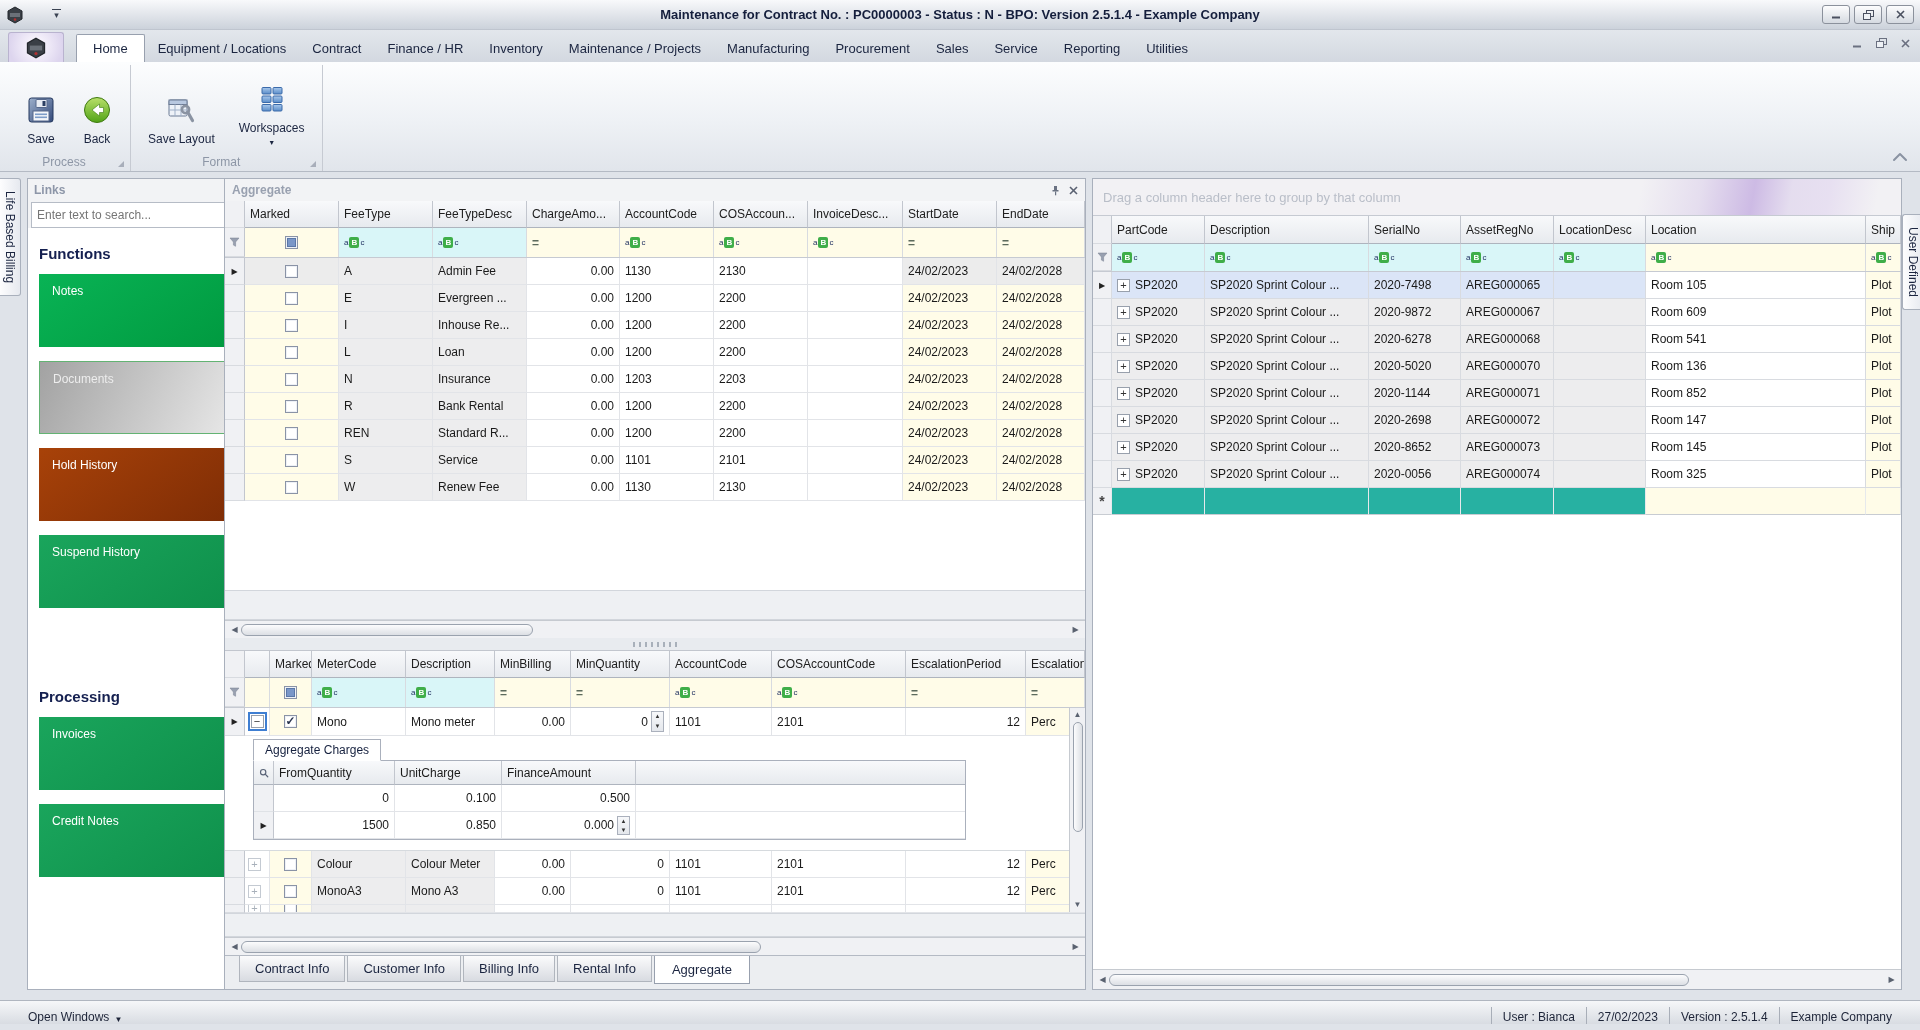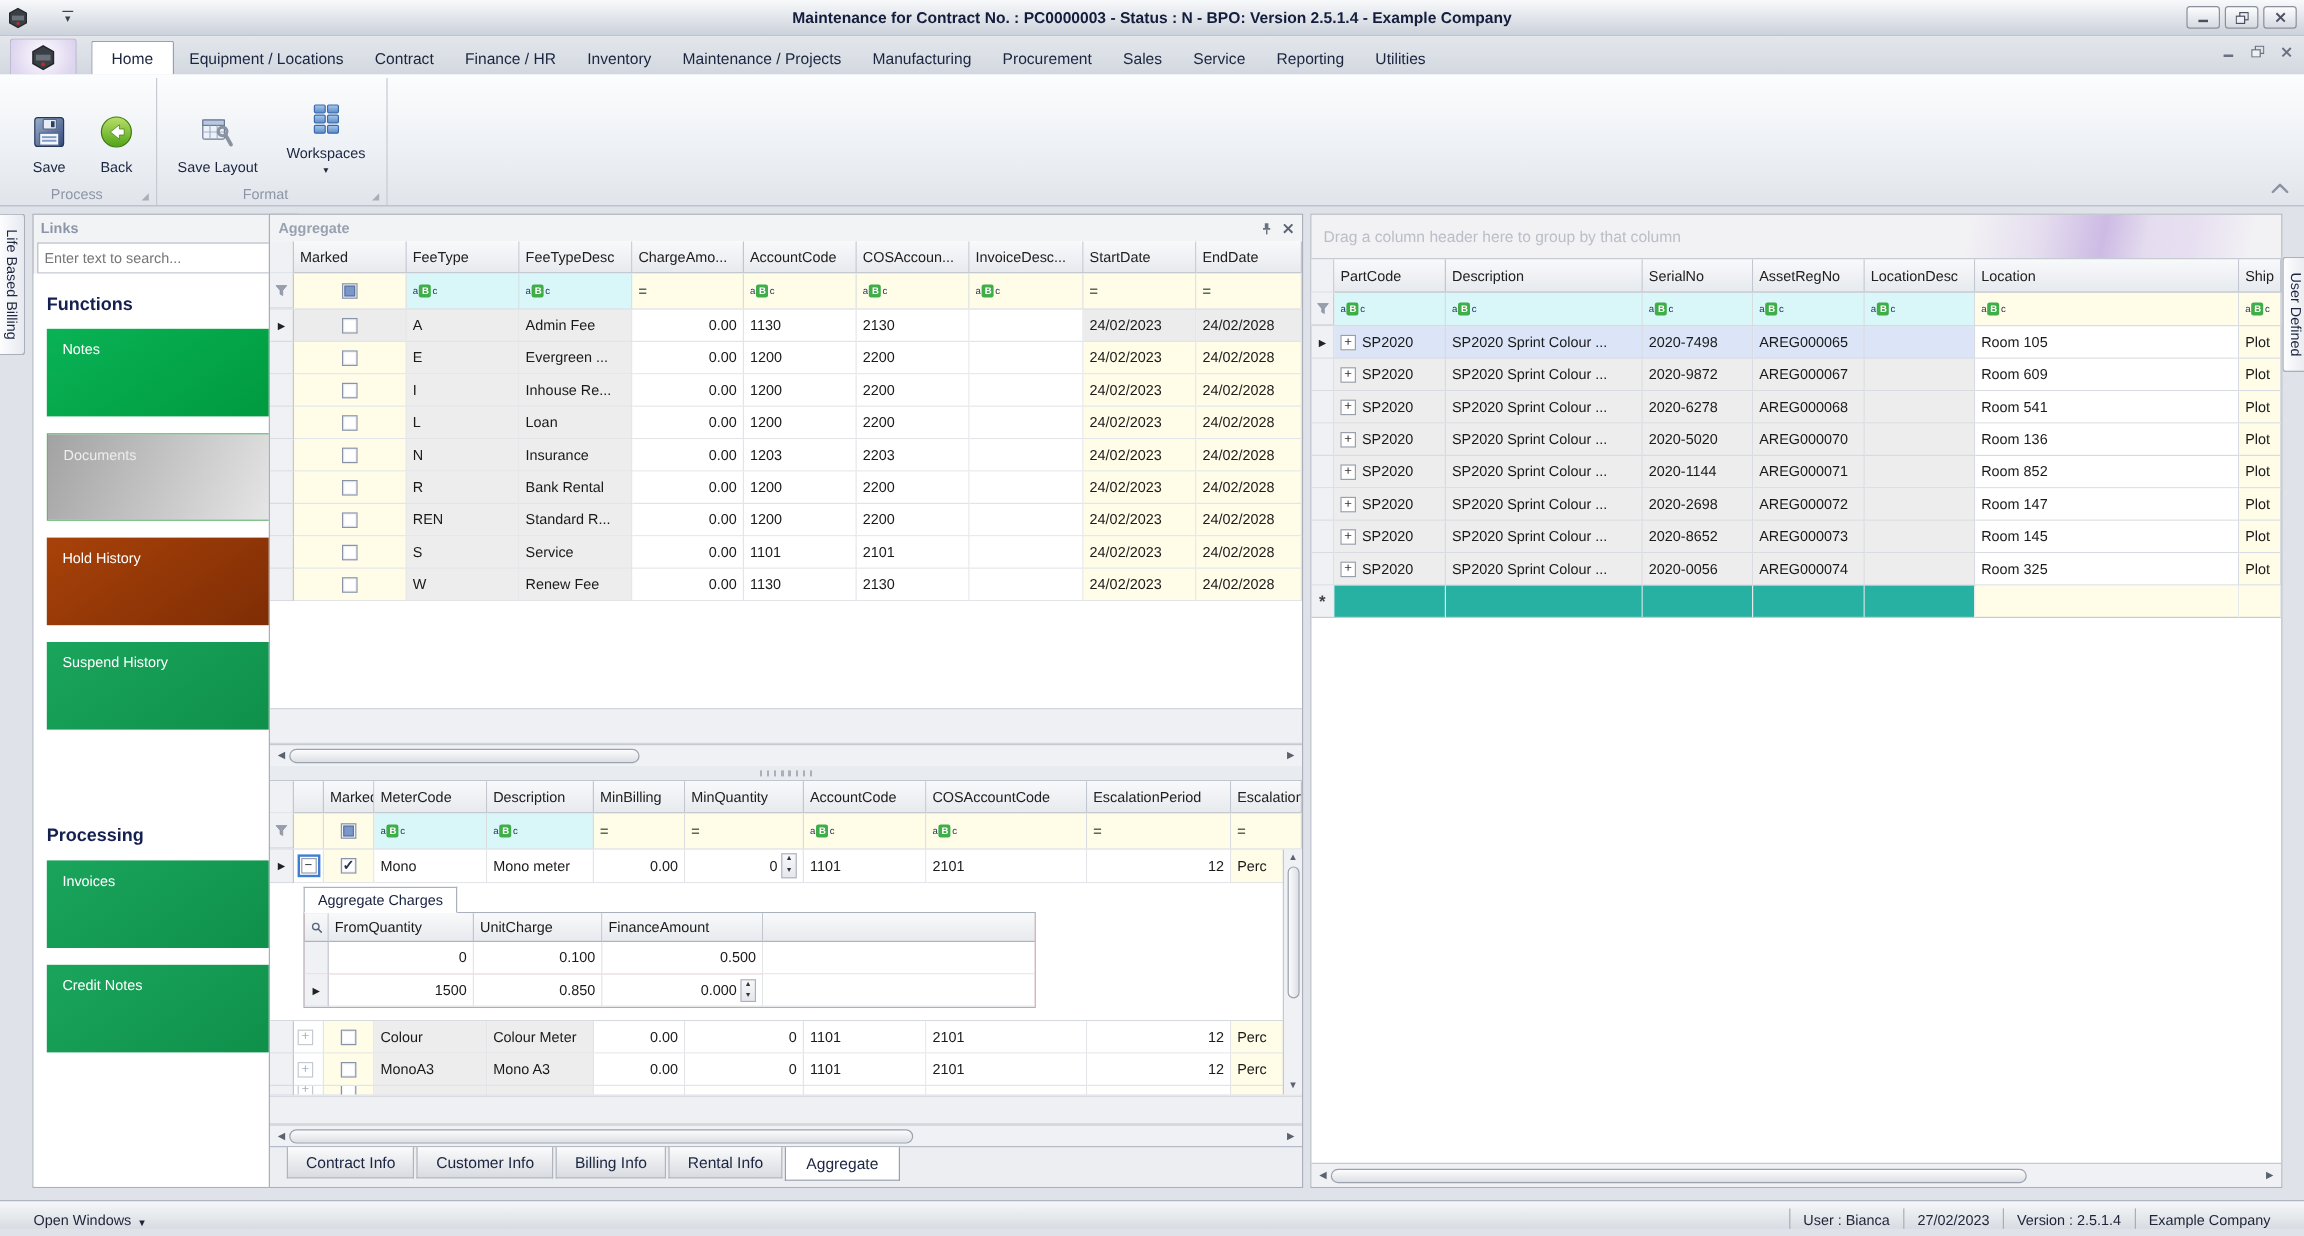--- a/index.html
+++ b/index.html
@@ -119,21 +119,21 @@
   .meter .fcell.col-0{justify-content:center}
   .meter .grid-row.clip{height:8px;overflow:hidden}
   .vscroll{position:absolute;right:0;top:57px;bottom:43px;width:16px;background:#f0f1f4;border-left:1px solid #c6cad0;display:flex;flex-direction:column;align-items:center;padding:2px 0}
   .vs-arrow{font-size:8px;color:#5a6270;flex:none;line-height:10px}
   .vs-thumb{width:10px;height:110px;border:1px solid #9aa2ae;border-radius:5px;background:linear-gradient(90deg,#fcfcfd,#dcdfe4);margin:2px 0}
   .vs-sp{flex:1}
 
   
   .detail-region{background:#fff;padding:2px 0 10px 28px;border-bottom:1px solid #d6dade;flex:none}
   .d-tab{display:inline-block;padding:3px 11px;border:1px solid #aab0bc;border-bottom:1px solid #fff;background:#fff;position:relative;top:1px;font-size:12px;color:#15203e;z-index:2}
-  .d-grid{width:610px;border:1px solid #aab0bc;background:#fca5a5}
+  .d-grid{width:713px;border:1px solid #aab0bc;background:#fca5a5}
   .d-h{display:flex;height:24px;background:linear-gradient(#f8f9fb,#e7eaee)}
   .d-ic{flex:0 0 20px;display:flex;align-items:center;justify-content:center;border-right:1px solid #c2c6ce;border-bottom:1px solid #aeb4be}
   .d-hc{display:flex;align-items:center;padding:0 5px;border-right:1px solid #c2c6ce;border-bottom:1px solid #aeb4be;background:linear-gradient(#f8f9fb,#e7eaee)}
   .d-fill{flex:1;border-bottom:1px solid #aeb4be;background:linear-gradient(#f8f9fb,#e7eaee)}
   .d-row{display:flex;height:27px;background:#fff}
   .d-ind{flex:0 0 20px;display:flex;align-items:center;justify-content:center;background:#f0f1f4;border-right:1px solid #c2c6ce;border-bottom:1px solid #dfe2e6;font-size:8px;color:#222}
   .d-c{display:flex;align-items:center;justify-content:flex-end;padding:0 5px;border-right:1px solid #e2e4e8;border-bottom:1px solid #e2e4e8;white-space:nowrap}
   .d-row .d-fill{border-bottom:1px solid #e2e4e8;background:#fff}
   .w0{flex:0 0 121px}.w1{flex:0 0 107px}.w2{flex:0 0 134px}
 

